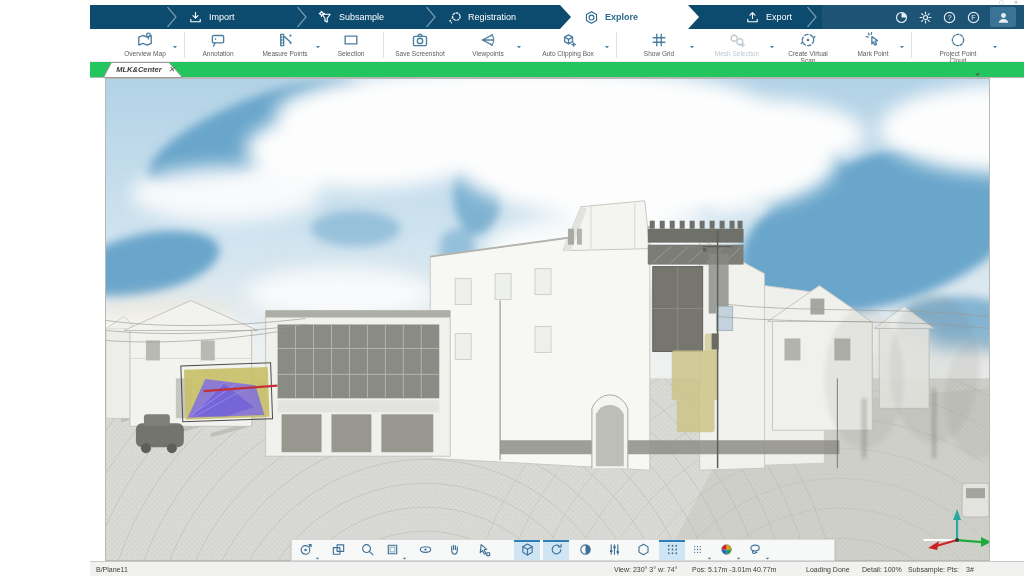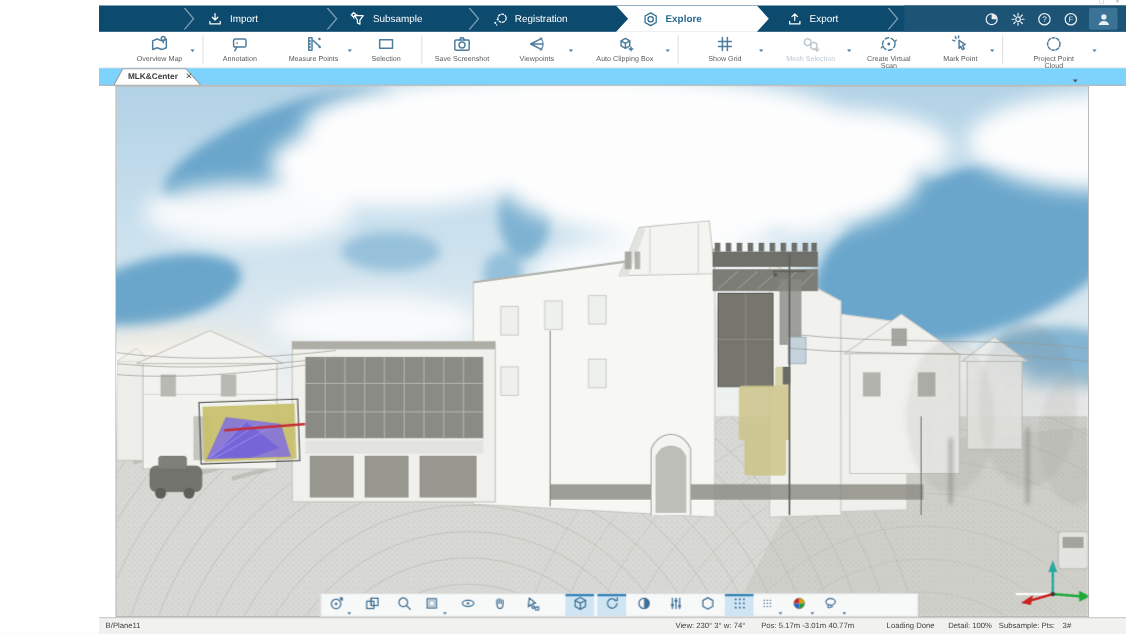--- a/index.html
+++ b/index.html
@@ -32,21 +32,21 @@
   .titem .tic { width:18px; height:18px; }
   .titem .tic svg { width:18px; height:18px; }
   .titem .tlabel { font-size:6.5px; line-height:1.1; color:#5c5c5c; text-align:center; margin-top:1px; white-space:pre-line; }
   .titem.disabled { color:#bcc9d3; }
   .titem.disabled .tlabel { color:#bcc9d3; }
   .titem .tcaret { position:absolute; right:1px; top:8px; width:8px; height:8px; color:#4d7d9e; }
   .titem .tcaret svg { width:8px; height:8px; }
   .tsep { width:1px; background:#e0e0e0; margin:3px 4px; }
 
   
-  #tabstrip { left:90px; top:62px; width:934px; height:16px; background:#7dd3fc; border-bottom:1px solid #b5b5b5; }
+  #tabstrip { left:90px; top:62px; width:934px; height:16px; background:#22c55e; border-bottom:1px solid #b5b5b5;font-style:italic; }
   #doc-tab { position:absolute; left:13px; top:0; width:80px; height:16px; }
   #doc-tab svg.shape { position:absolute; left:0; top:0; width:80px; height:16px; }
   #doc-tab .dlabel { position:absolute; left:10px; top:3px; width:52px; font-size:7.5px; font-weight:bold;
                      color:#3a3a3a; text-align:center; }
   #doc-tab .dclose { position:absolute; right:8px; top:3px; font-size:8px; color:#555; line-height:9px; }
   #tab-overflow { position:absolute; right:42px; top:3px; width:9px; height:9px; color:#555; }
   #tab-overflow svg { width:9px; height:9px; }
 
   
   #viewport { left:105px; top:78px; width:885px; height:483px; border:1px solid #b8b8b4; background:#dfe9ee; }
@@ -114,21 +114,21 @@
       </div>
       <div class="rtab active" style="left: 470px; width: 139px; padding-left: 24px;">
         <span style="display: flex;">
           <svg viewBox="0 0 16 16" fill="none" stroke="currentColor" stroke-width="1.2" stroke-linecap="round" stroke-linejoin="round">
             <path d="M8 1.8 13.4 4.9v6.2L8 14.2 2.6 11.1V4.9Z"></path>
             <circle cx="8" cy="8" r="2.6"></circle>
           </svg>
         </span>
         <span>Explore</span>
       </div>
-      <div class="rtab" style="left: 609px; width: 123px; padding-left: 16px;">
+      <div class="rtab" style="left: 609px; width: 123px; padding-left: 16px; justify-content: center;">
         <span style="display: flex;">
           <svg viewBox="0 0 16 16" fill="none" stroke="currentColor" stroke-width="1.2" stroke-linecap="round" stroke-linejoin="round">
             <path d="M8 9V3M5.3 5.5 8 2.8l2.7 2.7"></path>
             <path d="M3 10v2.5h10V10"></path>
           </svg>
         </span>
         <span>Export</span>
       </div>
       <div class="rsep" style="left: 76px;"><svg viewBox="0 0 12 20" width="12" height="20">
           <path d="M1.5 0 L10 10 L1.5 20" stroke="rgba(255,255,255,.45)" fill="none" stroke-width="1.2"></path>

